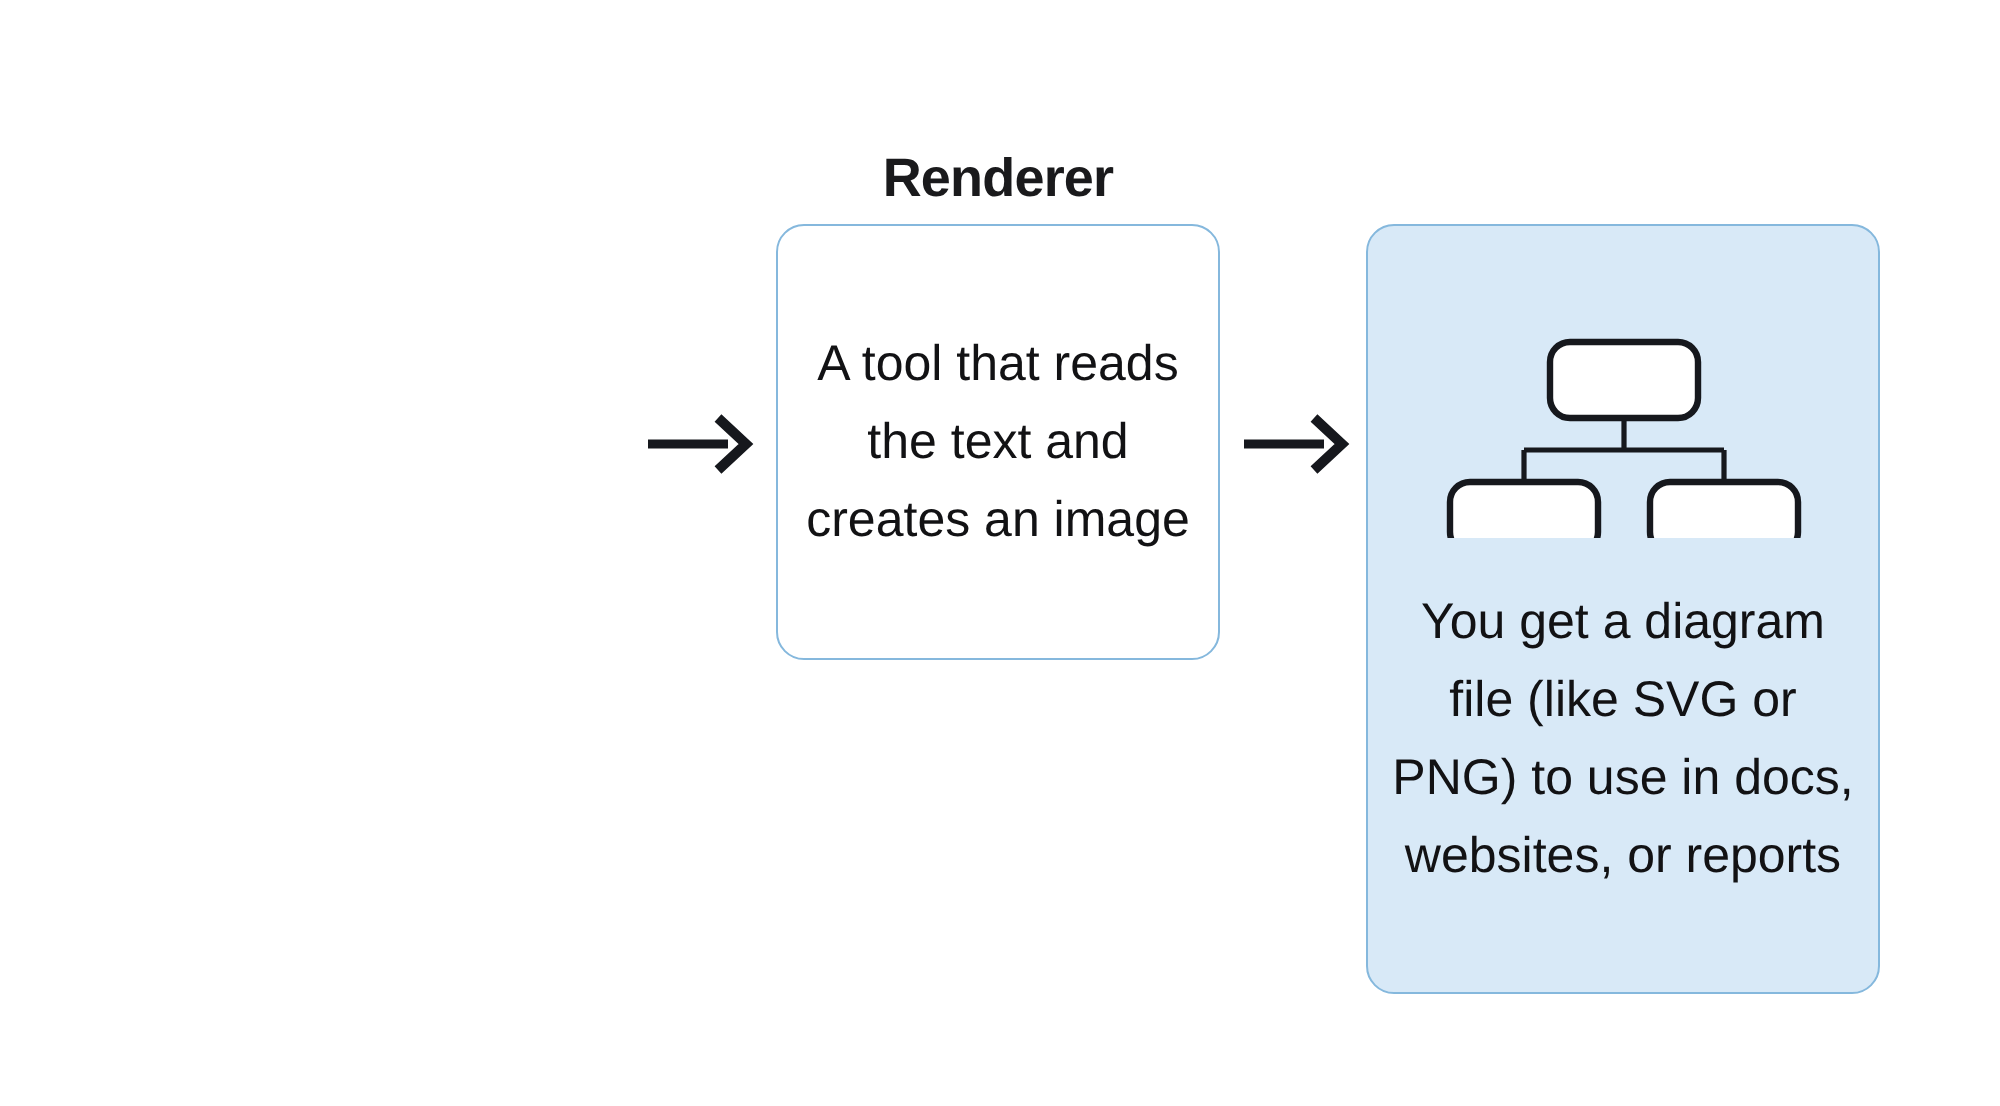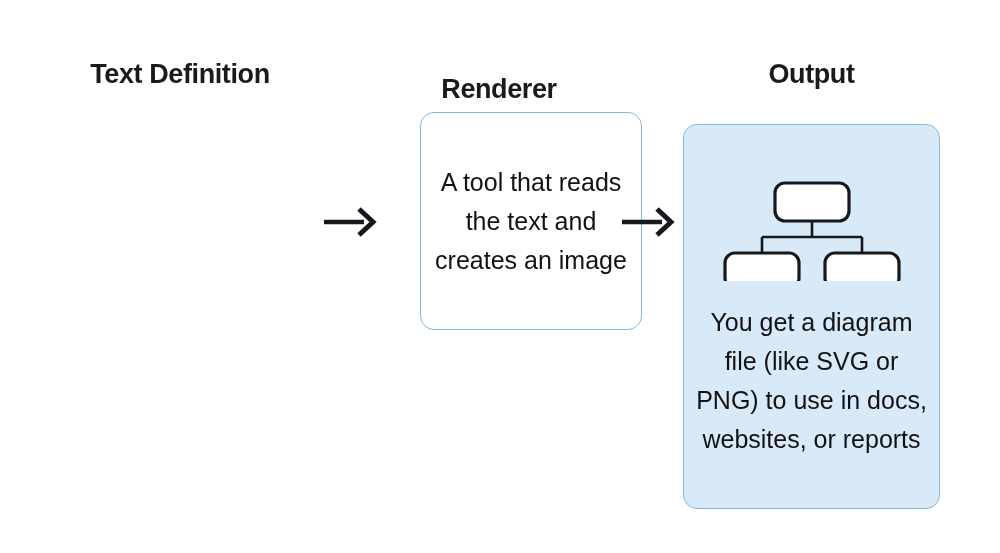--- a/index.html
+++ b/index.html
@@ -47,27 +47,26 @@
   }
   .stage-box.filled { background: #d8e9f7; }
   .stage-box.plain  { background: #ffffff; }
 
   #box-text-definition {
     left: 42px;  top: 112px;
     width: 276px; height: 219px;
   }
   #box-renderer {
     left: 388px; top: 112px;
-    width: 222px; height: 218px; margin-left: 32px;
+    width: 222px; height: 218px;
   }
   #box-output {
     left: 683px; top: 112px;
     width: 257px; height: 385px;
     justify-content: flex-start;
-    margin-top: 12px;
   }
 
   .box-text {
     font-size: 25px;
     line-height: 39px;
     color: #121214;
     text-align: center;
     padding: 0 12px;
   }
   #box-text-definition .box-text { padding: 0 16px; }
@@ -89,25 +88,23 @@
     top: 203px;
   }
   #arrow-1 { left: 322px; }
   #arrow-2 { left: 620px; }
 </style>
 </head>
 <body>
 
 <div id="canvas">
 
-  <div class="col-heading" id="heading-text-definition">Text Definition</div>
 
   <div class="col-heading" id="heading-renderer">Renderer</div>
 
-  <div class="col-heading" id="heading-output">Output</div>
 
 
   <div class="flow-arrow" id="arrow-1">
     <svg width="60" height="38" viewBox="0 0 60 38">
       <line x1="2" y1="19" x2="42" y2="19" stroke="#16181d" stroke-width="4.5" stroke-linecap="butt"></line>
       <polyline points="37,6 51,19 37,32" fill="none" stroke="#16181d" stroke-width="5" stroke-linecap="butt" stroke-linejoin="miter"></polyline>
     </svg>
   </div>
 
   <div class="stage-box plain" id="box-renderer">

